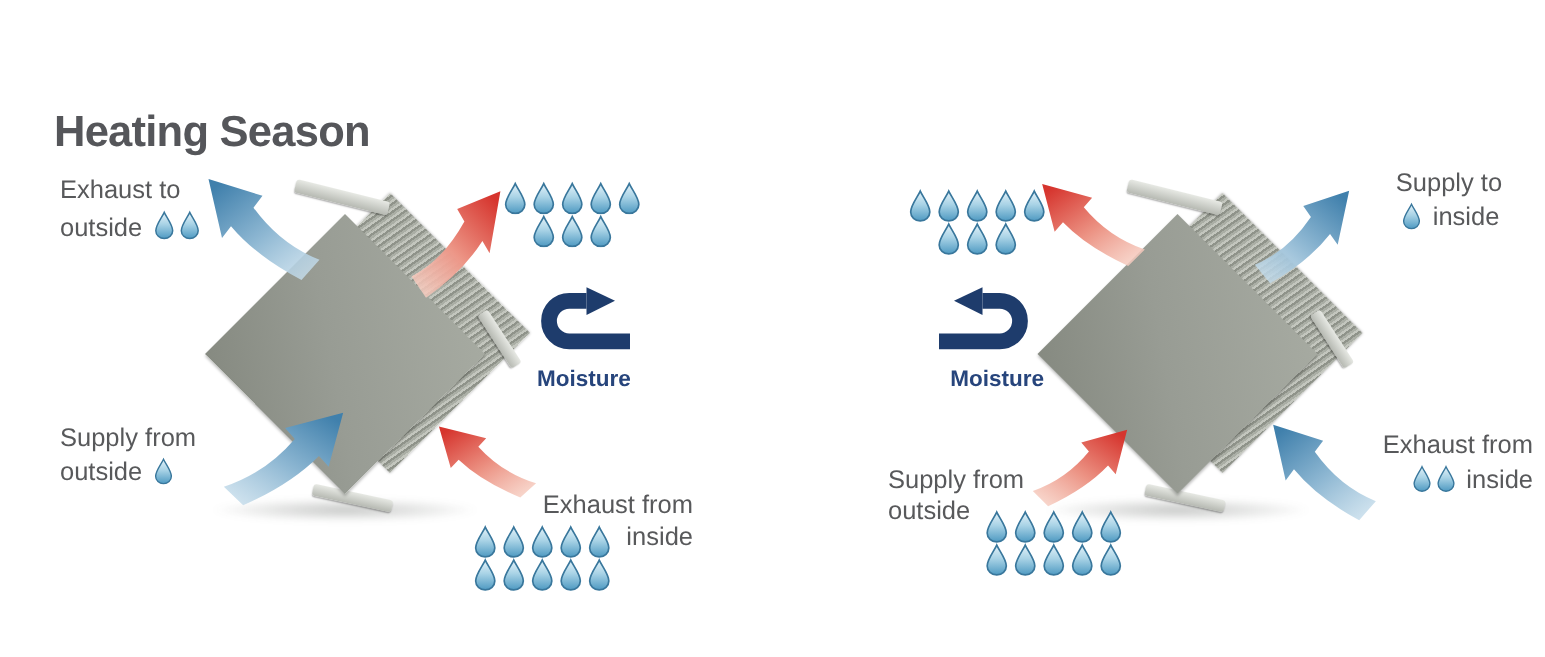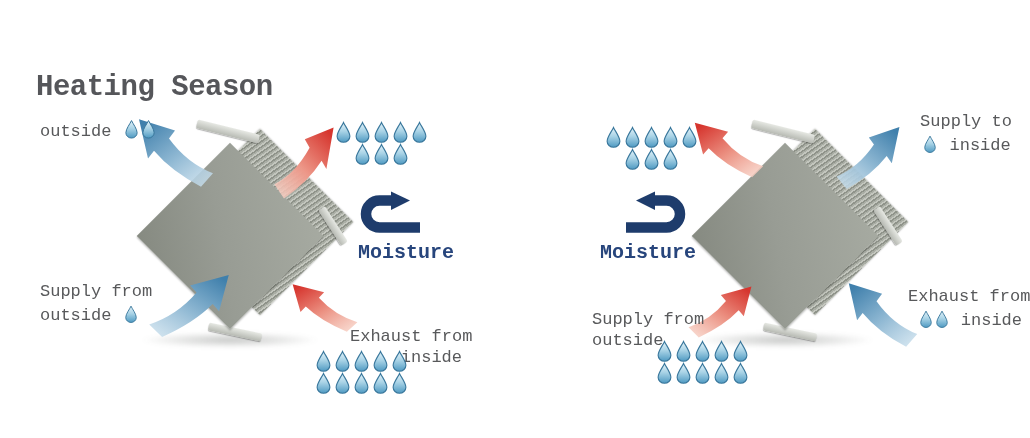--- a/index.html
+++ b/index.html
@@ -4,21 +4,21 @@
 <style>
   :root{
     --title:#55565a; --label:#58595b; --navy-text:#27457c; --navy-arrow:#1e3c6c;
     --blue-head:#4080ac; --blue-tail:#cfe3ef; --red-head:#d6352e; --red-tail:#f8d8cc;
     --drop-light:#e4f2f9; --drop-dark:#4f9ac2; --drop-outline:#39779c;
     --unit-face:#989c94; --unit-media-light:#c3c6be; --unit-media-dark:#8f938a;
   }
   html,body{margin:0;padding:0;background:#ffffff;}
   #stage{
     position:relative; width:1030px; height:438px; background:#ffffff; overflow:hidden;
-    font-family:Liberation Mono, monospace; color:var(--label);
+    font-family:Liberation Sans, sans-serif; color:var(--label);
   }
   .panel{position:absolute; left:0; top:0; width:100%; height:100%;}
   .season-title{
     position:absolute; font-size:29px; font-weight:bold; color:var(--title);
     letter-spacing:-0.5px; line-height:32px; white-space:nowrap;
   }
   #h-title{left:36px; top:48px;}
   #c-title{left:592px; top:48px;}
 
   .lbl{position:absolute; font-size:17px; line-height:21px; color:var(--label); white-space:nowrap; z-index:4;}
@@ -30,21 +30,21 @@
   #h-lbl-supfrom{left:40px; top:281px;}
   #h-lbl-exhfrom{left:350px; top:326px; width:112px; text-align:right;}
   #h-lbl-moist{left:358px; top:243px;}
   
   #c-lbl-exhto{left:594px; top:99px;}
   #c-lbl-supto{left:920px; top:111px; width:92px; text-align:center;}
   #c-lbl-supfrom{left:592px; top:309px;}
   #c-lbl-exhfrom{left:908px; top:286px; width:114px; text-align:right;}
   #c-lbl-moist{left:548px; top:243px; width:148px; text-align:right;}
 
-  .moisture{font-size:20px; font-weight:bold; color:var(--navy-text); line-height:19px;}
+  .moisture{font-size:15px; font-weight:bold; color:var(--navy-text); line-height:19px;}
 
   
   .drops{position:absolute; display:flex; flex-direction:column; align-items:center; z-index:4;}
   .drop-row{display:flex; gap:2px; justify-content:center;}
   .drops-inline{display:inline-flex; transform:translateY(3px); margin:0 2px;}
   .drops-inline .drop-row{display:inline-flex;}
   #h-drops-supto{left:335px; top:121px;}
   #h-drops-exhfrom{left:315px; top:350px;}
   #c-drops-exhto{left:605px; top:126px;}
   #c-drops-supfrom{left:656px; top:340px;}
@@ -136,20 +136,21 @@
         <use href="#swoosh-path" fill="url(#gradBlue)"></use>
       </svg>
     <svg class="arr flip" id="h-arr-exhfrom" viewBox="0 0 80 66" preserveAspectRatio="none">
         <use href="#swoosh-path" fill="url(#gradRed)"></use>
       </svg>
     <svg class="uturn" id="h-uturn" viewBox="0 0 64 48">
         <use href="#uturn-shape"></use>
       </svg>
 
     <div class="lbl" id="h-lbl-exhto">
+      <span class="line">Exhaust to</span>
       <span class="line">
         <span>outside</span>
         <span class="drops-inline">
             <span class="drop-row">
               <svg class="drop" width="15" height="20" viewBox="0 0 24 30">
                 <use href="#drop-shape"></use>
               </svg>
               <svg class="drop" width="15" height="20" viewBox="0 0 24 30">
                 <use href="#drop-shape"></use>
               </svg>

